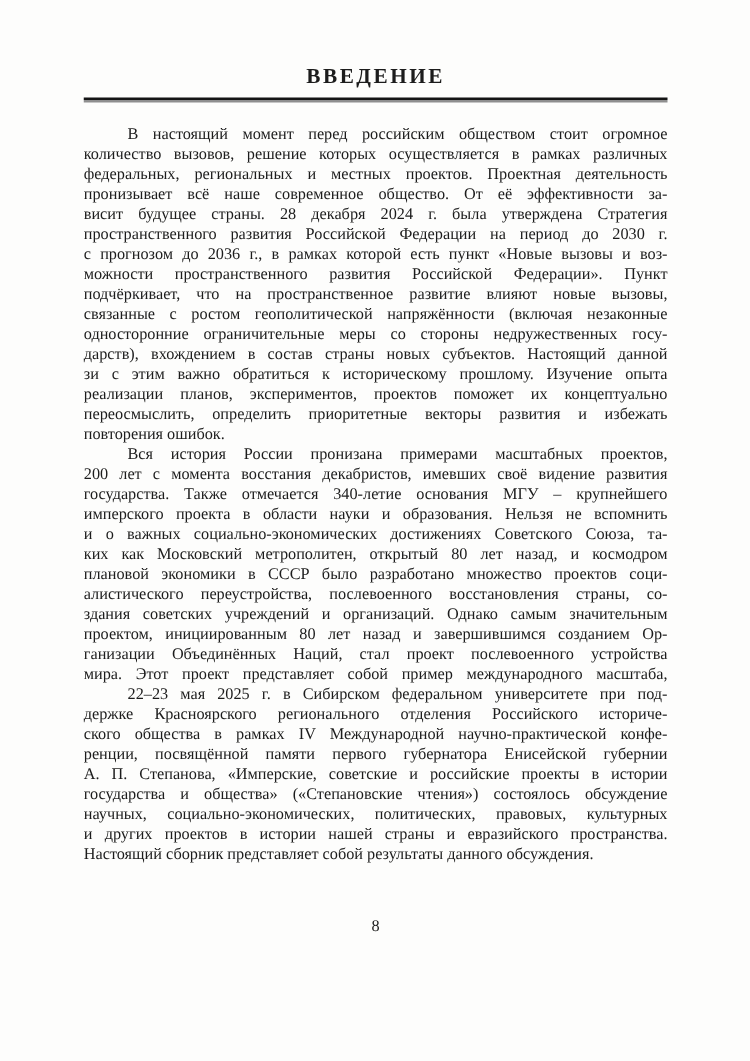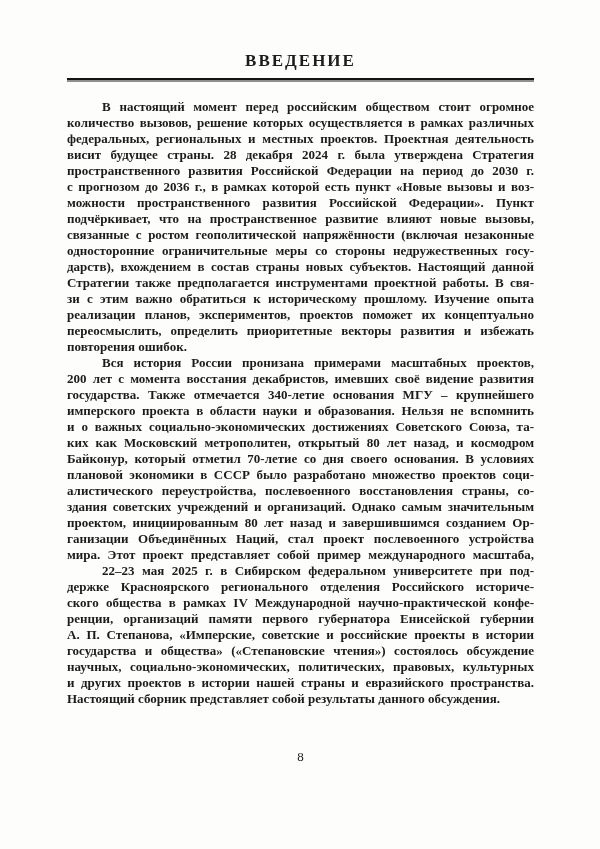--- a/index.html
+++ b/index.html
@@ -28,21 +28,20 @@
   .rule {
     height: 2px;
     background: #151515;
     box-shadow: 0 2px 0 #8f8f8f;
     margin-bottom: 3px;
   }
   .body-text {
     margin-top: 19px;
     font-size: 13px;
     line-height: 16px;
-    font-weight: bold;
   }
   .paragraph { margin: 0; }
   .line {
     text-align: justify;
     text-align-last: justify;
     white-space: nowrap;
     height: 16px;
   }
   .line.indent { text-indent: 35px; }
   .line.para-end {
@@ -60,54 +59,53 @@
 <body>
 
 <div class="page">
   <h1 class="title">ВВЕДЕНИЕ</h1>
   <div class="rule"></div>
   <main class="body-text">
       <div class="paragraph">
         <div class="line indent">В настоящий момент перед российским обществом стоит огромное</div>
         <div class="line">количество вызовов, решение которых осуществляется в рамках различных</div>
         <div class="line">федеральных, региональных и местных проектов. Проектная деятельность</div>
+        <div class="line">пронизывает всё наше современное общество. От её эффективности за-</div>
         <div class="line">висит будущее страны. 28 декабря 2024 г. была утверждена Стратегия</div>
         <div class="line">пространственного развития Российской Федерации на период до 2030 г.</div>
         <div class="line">с прогнозом до 2036 г., в рамках которой есть пункт «Новые вызовы и воз-</div>
         <div class="line">можности пространственного развития Российской Федерации». Пункт</div>
         <div class="line">подчёркивает, что на пространственное развитие влияют новые вызовы,</div>
         <div class="line">связанные с ростом геополитической напряжённости (включая незаконные</div>
         <div class="line">односторонние ограничительные меры со стороны недружественных госу-</div>
         <div class="line">дарств), вхождением в состав страны новых субъектов. Настоящий данной</div>
-        <div class="line">Стратегии также предполагается инструментами проектной работы. В свя-</div>
         <div class="line">зи с этим важно обратиться к историческому прошлому. Изучение опыта</div>
         <div class="line">реализации планов, экспериментов, проектов поможет их концептуально</div>
         <div class="line">переосмыслить, определить приоритетные векторы развития и избежать</div>
         <div class="line para-end">повторения ошибок.</div>
       </div>
       <div class="paragraph">
         <div class="line indent">Вся история России пронизана примерами масштабных проектов,</div>
         <div class="line">200 лет с момента восстания декабристов, имевших своё видение развития</div>
         <div class="line">государства. Также отмечается 340-летие основания МГУ – крупнейшего</div>
         <div class="line">имперского проекта в области науки и образования. Нельзя не вспомнить</div>
         <div class="line">и о важных социально-экономических достижениях Советского Союза, та-</div>
         <div class="line">ких как Московский метрополитен, открытый 80 лет назад, и космодром</div>
-        <div class="line">Байконур, который отметил 70-летие со дня своего основания. В условиях</div>
         <div class="line">плановой экономики в СССР было разработано множество проектов соци-</div>
         <div class="line">алистического переустройства, послевоенного восстановления страны, со-</div>
         <div class="line">здания советских учреждений и организаций. Однако самым значительным</div>
         <div class="line">проектом, инициированным 80 лет назад и завершившимся созданием Ор-</div>
         <div class="line">ганизации Объединённых Наций, стал проект послевоенного устройства</div>
         <div class="line">мира. Этот проект представляет собой пример международного масштаба,</div>
       </div>
       <div class="paragraph">
         <div class="line indent">22–23 мая 2025 г. в Сибирском федеральном университете при под-</div>
         <div class="line">держке Красноярского регионального отделения Российского историче-</div>
         <div class="line">ского общества в рамках IV Международной научно-практической конфе-</div>
-        <div class="line">ренции, организаций памяти первого губернатора Енисейской губернии</div>
+        <div class="line">ренции, посвящённой памяти первого губернатора Енисейской губернии</div>
         <div class="line">А. П. Степанова, «Имперские, советские и российские проекты в истории</div>
         <div class="line">государства и общества» («Степановские чтения») состоялось обсуждение</div>
         <div class="line">научных, социально-экономических, политических, правовых, культурных</div>
         <div class="line">и других проектов в истории нашей страны и евразийского пространства.</div>
         <div class="line para-end">Настоящий сборник представляет собой результаты данного обсуждения.</div>
       </div>
     </main>
   <div class="page-number">8</div>
 </div>
 

